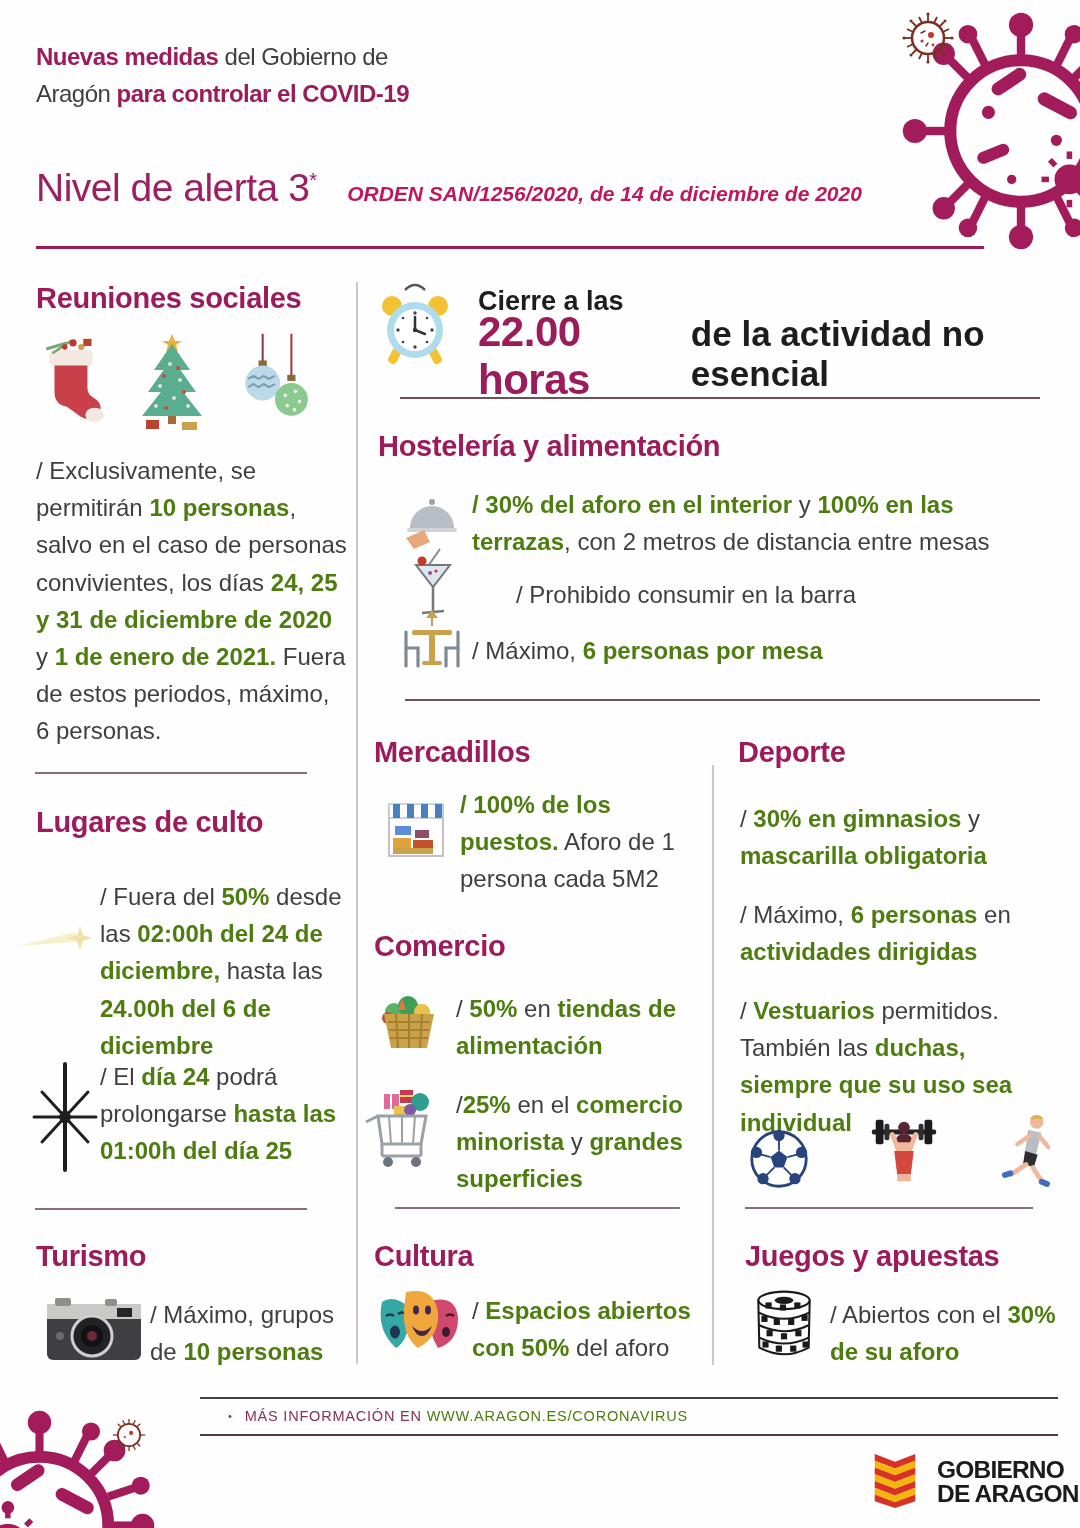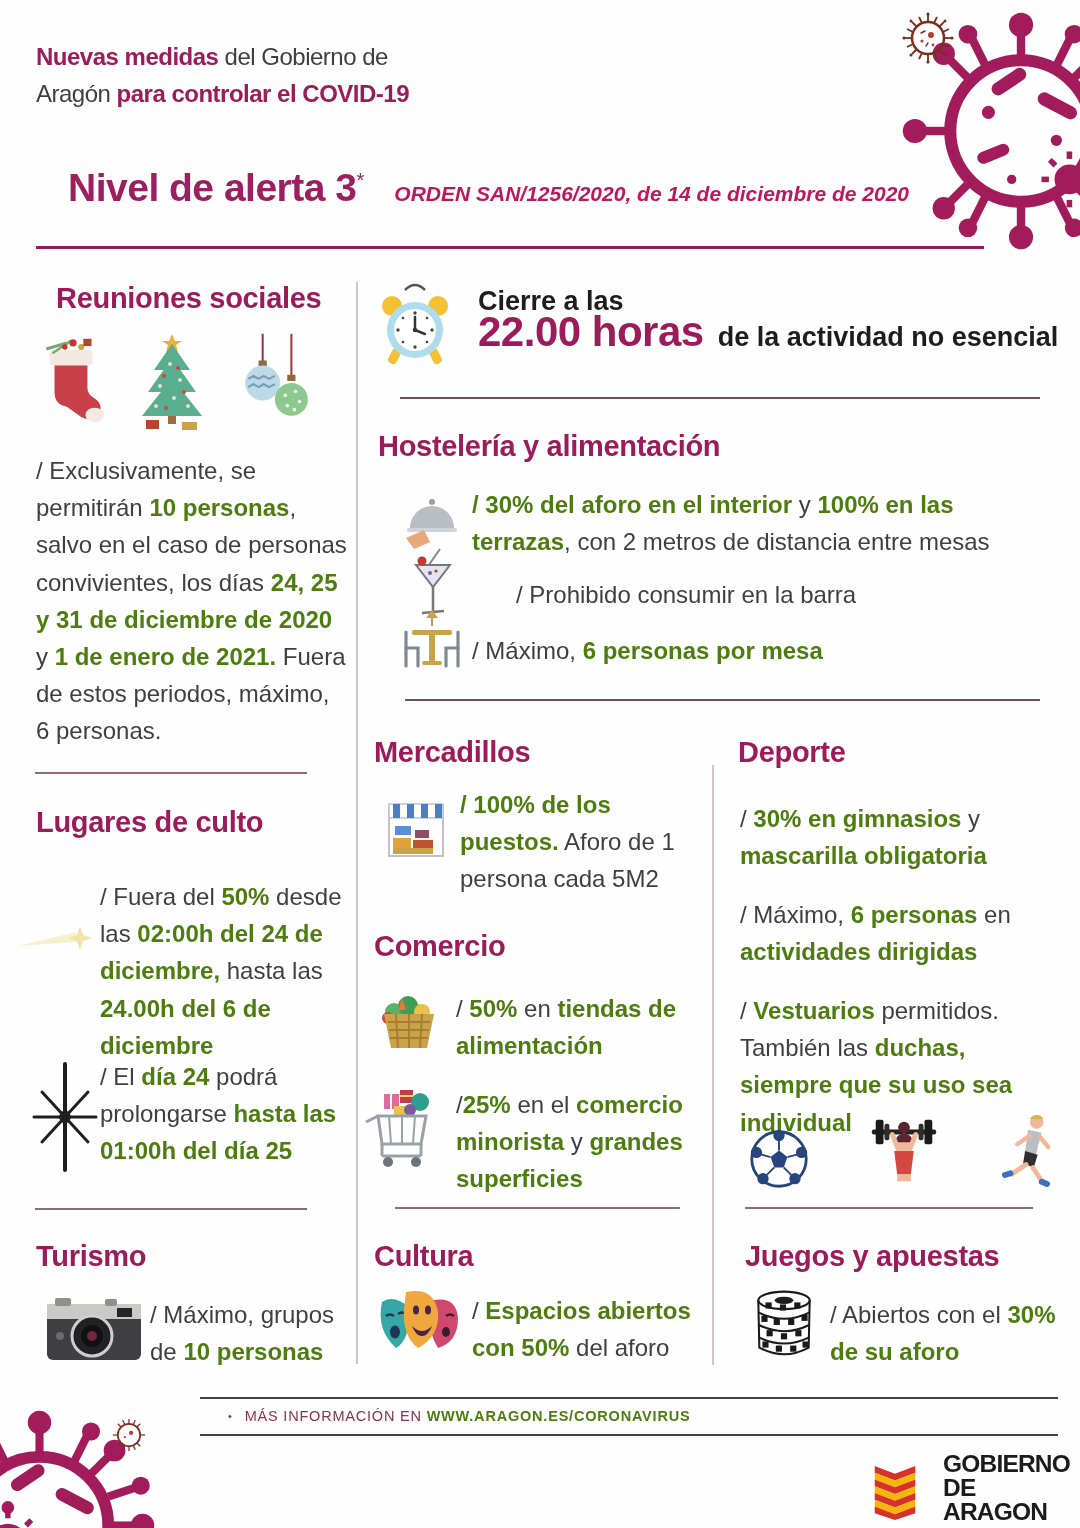--- a/index.html
+++ b/index.html
@@ -5,43 +5,43 @@
   html,body{margin:0;padding:0;}
   body{
     width:1080px;height:1528px;position:relative;overflow:hidden;
     background:#fefefe;font-family:"Liberation Sans",sans-serif;color:#1d1d1d;
   }
   .abs{position:absolute;}
   
   .title-line{font-size:41px;line-height:1.26;font-weight:400;color:#1d1d1d;letter-spacing:-0.5px;}
   .title-line .b.m, .title-line .m{color:#9C1B5B;font-weight:700;}
   .alert-row{display:flex;align-items:baseline;}
-  .alert-level{font-size:39px;color:#9C2060;font-weight:700;letter-spacing:-0.5px;margin-left:32px;}
+  .alert-level{font-size:39px;color:#9C2060;font-weight:400;letter-spacing:-0.5px;}
   .alert-mark{font-size:20px;color:#9C2060;vertical-align:super;position:relative;top:-14px;}
   .order-ref{font-style:italic;font-size:21px;color:#be185d;margin-left:30px;font-weight:700;}
   
   .rule{background:#9C1B5B;height:3px;}
   .rule-dark{background:#6d5156;height:2px;}
   .rule-soft{background:#8e6b7b;height:2px;}
   .vdiv{width:1.5px;background:#d3c2c9;}
   
   .sec-title{font-size:29px;font-weight:700;color:#9C1B5B;letter-spacing:-0.3px;}
   .rich{font-size:24px;line-height:1.55;color:#3f3f3f;}
   .rich .b{font-weight:700;color:#4d7c0f;}
   .big-time-row{display:flex;align-items:baseline;}
   .closure-prefix{font-size:27px;font-weight:700;color:#1d1d1d;}
   .closure-time{font-size:42px;font-weight:700;color:#9C1B5B;letter-spacing:-0.5px;}
-  .closure-suffix{font-size:27px;font-weight:700;color:#1d1d1d;margin-left:14px;}
+  .closure-suffix{font-size:35px;font-weight:700;color:#1d1d1d;margin-left:14px;}
   .xmas-row{display:flex;gap:22px;align-items:flex-end;}
   .sport-icons{display:flex;gap:58px;align-items:flex-end;}
   
   .info-row{display:flex;align-items:center;font-size:14.5px;letter-spacing:0.8px;color:#85334f;}
   .info-row .bullet{font-size:11px;margin-right:12px;}
-  .info-row .b{font-weight:700;}
-  .logo{display:flex;align-items:flex-end;gap:25px;}
+  .info-row .b{font-weight:400;}
+  .logo{display:flex;align-items:center;gap:19px;}
   .logo-text{font-weight:700;font-size:24.5px;line-height:0.98;letter-spacing:-0.8px;color:#1b1b1b;}
 </style>
 </head>
 <body>
 
 <div class="abs" style="right:-62px;top:10px;width:242px;height:242px;">
   <svg width="242" height="242" viewBox="0 0 260 260">
     <g stroke="#A21C5B" fill="none">
       <circle cx="130" cy="130" r="76" stroke-width="13"></circle>
       <g stroke-width="9">
@@ -142,21 +142,21 @@
 <div class="abs alert-row" style="left:36px;top:166px;">
   <span class="alert-level">Nivel de alerta 3</span>
   <span class="alert-mark">*</span>
   <span class="order-ref">ORDEN SAN/1256/2020, de 14 de diciembre de 2020</span>
 </div>
 <div class="abs rule" style="left:36px;top:246px;width:948px;"></div>
 
 <div class="abs vdiv" style="left:356px;top:282px;height:1082px;"></div>
 <div class="abs vdiv" style="left:712px;top:765px;height:600px;"></div>
 
-<div class="abs sec-title" style="left:36px;top:282px;margin-left:20px;">Reuniones sociales</div>
+<div class="abs sec-title" style="left:36px;top:282px;">Reuniones sociales</div>
 <div class="abs xmas-row" style="left:36px;top:330px;">
   <span>
     <svg width="72" height="104" viewBox="0 0 70 96">
       <path d="M18,30 L50,30 L50,54 Q50,60 57,64 Q66,70 61,79 Q55,88 44,82 L30,72 Q18,70 18,58 Z" fill="#c8404a"></path>
       <ellipse cx="57" cy="80" rx="9" ry="7" fill="#f3e9e2"></ellipse>
       <rect x="13" y="17" width="42" height="15" rx="4" fill="#f3e9e2"></rect>
       <g>
         <line x1="10" y1="16" x2="30" y2="10" stroke="#7aa874" stroke-width="3"></line>
         <line x1="16" y1="20" x2="34" y2="8" stroke="#7aa874" stroke-width="2.4"></line>
         <circle cx="36" cy="10" r="3.5" fill="#c0392b"></circle>

